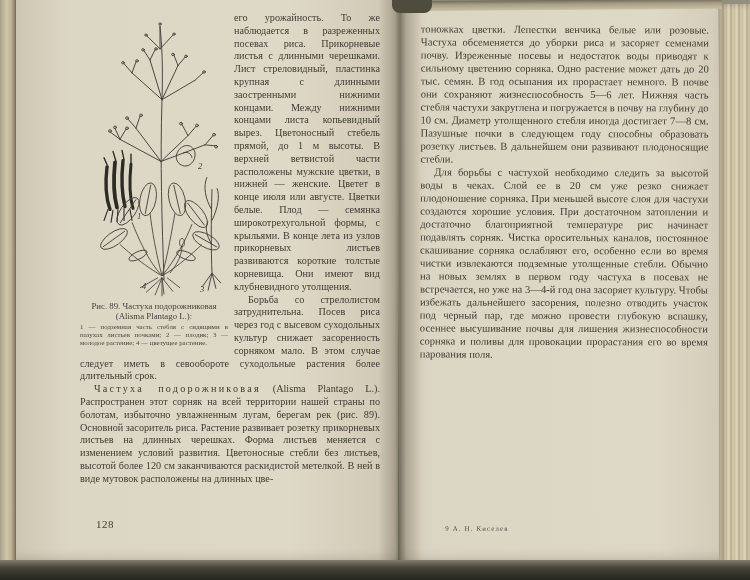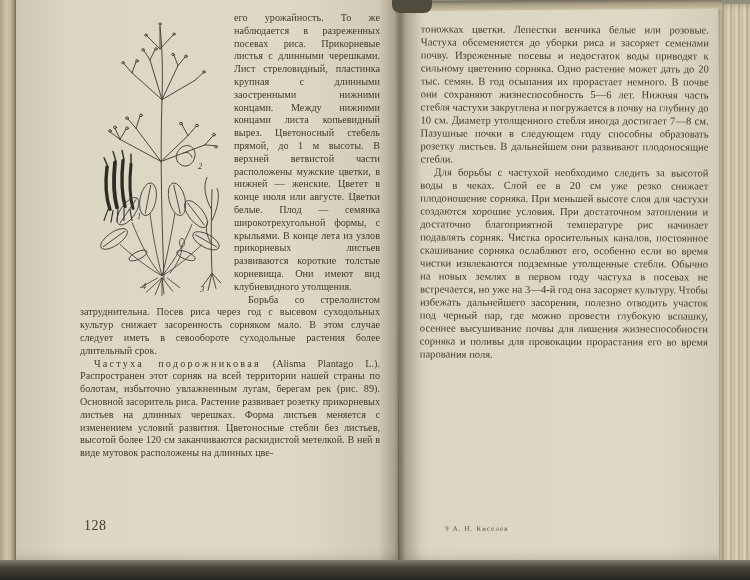--- a/index.html
+++ b/index.html
@@ -81,22 +81,22 @@
   .plate svg{display:block;margin:0 auto;}
   .cap{color:#45423a;text-align:center;}
   .cap-1{font-size:8.8px;line-height:10px;margin-top:3px;}
   .cap-2{font-size:8.8px;line-height:10px;}
   .cap-legend{
     font-size:6.9px;line-height:8.2px;text-align:justify;hyphens:auto;
     margin-top:2px;color:#4a473e;
   }
 
   .page-number{
-    position:absolute;left:70px;top:518px;
-    font-size:14px;color:#3e3b31;letter-spacing:.5px;
+    position:absolute;left:82px;top:518px;
+    font-size:11px;color:#3e3b31;letter-spacing:.5px;
   }
   .signature{
     position:absolute;left:48px;bottom:30px;
     font-size:6.8px;letter-spacing:1.2px;color:#4c4940;
   }
 </style>
 </head>
 <body>
 
 <div class="photo">
@@ -214,20 +214,25 @@
           </g>
 
           <g font-family="Liberation Serif, serif" font-size="8.5" font-style="italic" fill="#3c3a31" stroke="none">
             <text x="53" y="224">1</text>
             <text x="114" y="170">2</text>
             <text x="116" y="304">3</text>
             <text x="58" y="300">4</text>
           </g>
         </svg>
 
+        <figcaption>
+          <div class="cap cap-1">Рис. 89. Частуха подорожниковая</div>
+          <div class="cap cap-2">(Alisma Plantago L.):</div>
+          <div class="cap-legend">1 — подземная часть стебля с сидящими в пазухах листьев почками; 2 — плодик; 3 — молодое растение; 4 — цветущее растение.</div>
+        </figcaption>
       </figure>
 
       <p class="par">его урожайность. То же наблюдается в разреженных посевах риса. Прикорневые листья с длинными черешками. Лист стреловидный, пластинка крупная с длинными заостренными нижними концами. Между нижними концами листа копьевидный вырез. Цветоносный стебель прямой, до 1 м высоты. В верхней ветвистой части расположены мужские цветки, в нижней — женские. Цветет в конце июля или августе. Цветки белые. Плод — семянка широкотрехугольной формы, с крыльями. В конце лета из узлов прикорневых листьев развиваются короткие толстые корневища. Они имеют вид клубневидного утолщения.</p>
       <p class="par indent">Борьба со стрелолистом затруднительна. Посев риса через год с высевом суходольных культур снижает засоренность сорняком мало. В этом случае следует иметь в севообороте суходольные растения более длительный срок.</p>
       <p class="par indent"><span class="species-lead">Частуха подорожниковая</span><span> (Alisma Plantago L.). Распространен этот сорняк на всей территории нашей страны по болотам, избыточно увлажненным лугам, берегам рек (рис. 89). Основной засоритель риса. Растение развивает розетку прикорневых листьев на длинных черешках. Форма листьев меняется с изменением условий развития. Цветоносные стебли без листьев, высотой более 120 см заканчиваются раскидистой метелкой. В ней в виде мутовок расположены на длинных цве-</span></p>
 
       <div class="page-number">128</div>
     </div>
   </div>
 

